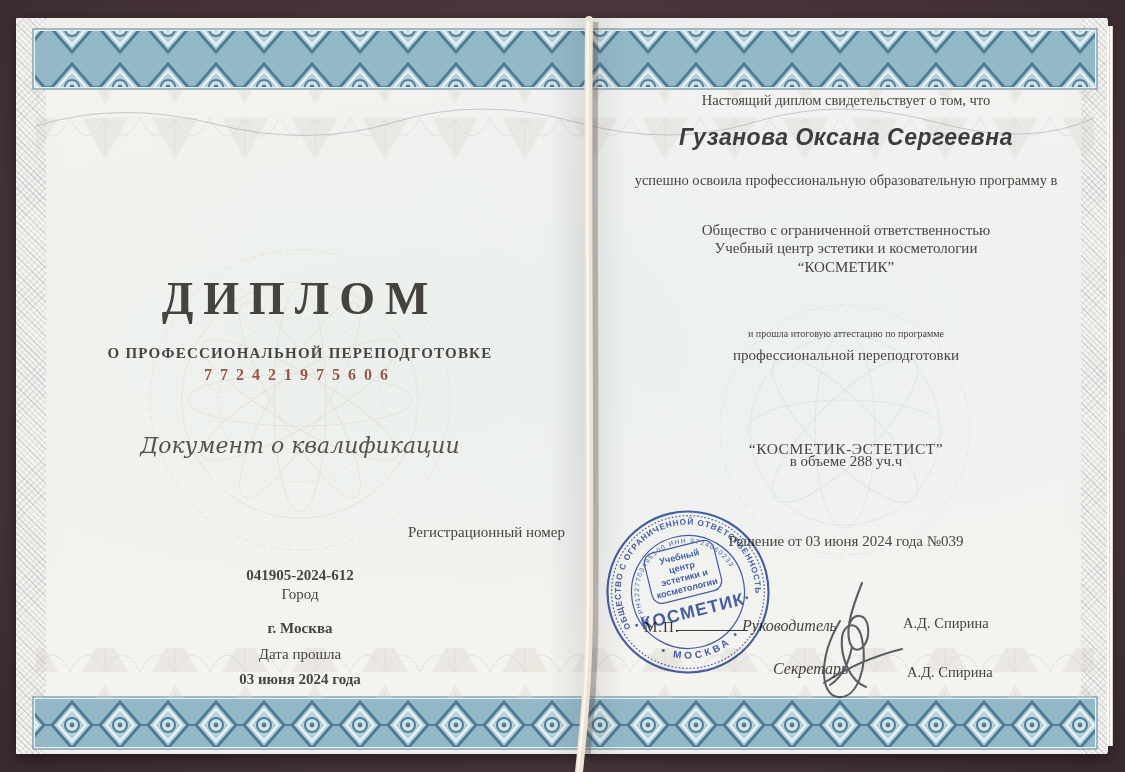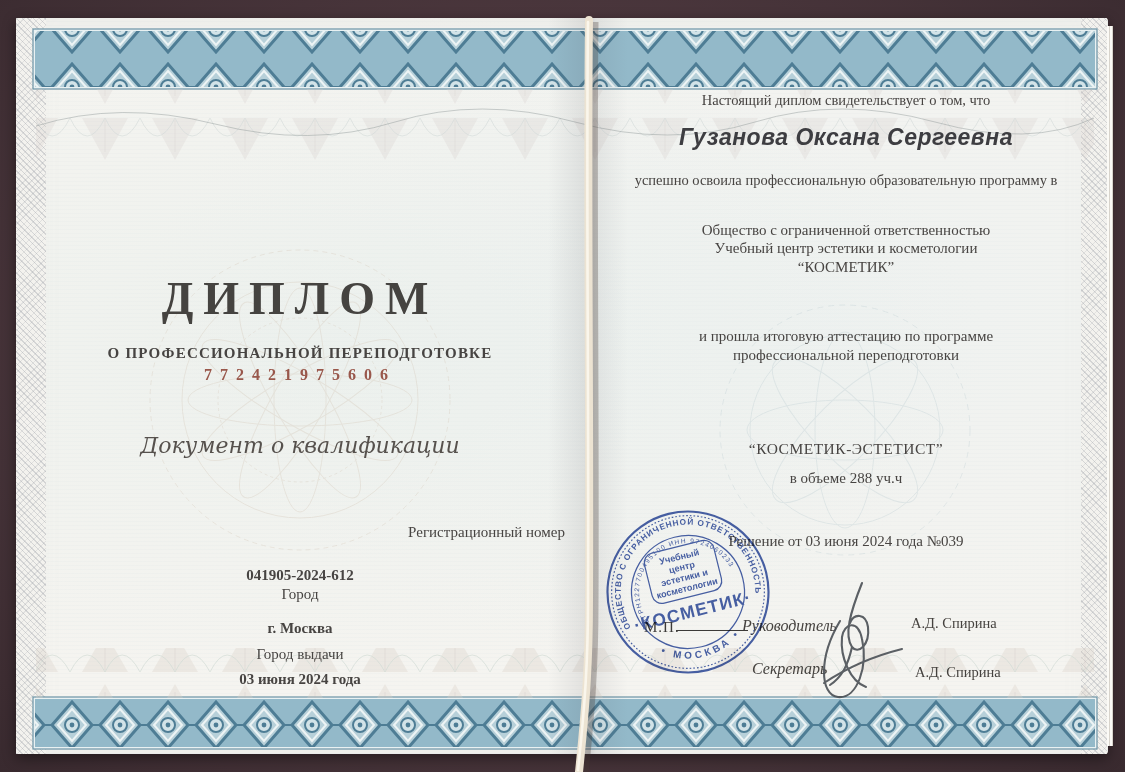--- a/index.html
+++ b/index.html
@@ -32,28 +32,28 @@
   .t-regnum{top:567px;font-size:15px;font-weight:600;}
   .t-cityl{top:586px;font-size:15px;}
   .t-cityv{top:620px;font-size:15px;font-weight:600;}
   .t-datel{top:646px;font-size:15px;}
   .t-datev{top:671px;font-size:15px;font-weight:600;}
   .r-intro{top:92px;font-size:14.5px;}
   .r-name{top:124px;font-size:23px;font-weight:700;font-style:italic;
     font-family:"Liberation Sans",sans-serif;color:#3d3d41;letter-spacing:.5px;}
   .r-previntro{top:172px;font-size:14.5px;}
   .r-org1{top:222px;font-size:15px;} .r-org2{top:240px;font-size:15px;} .r-org3{top:259px;font-size:15px;}
-  .r-att1{top:328px;font-size:15px;font-family:Liberation Serif, serif;} .r-att2{top:347px;font-size:15px;}
+  .r-att1{top:328px;font-size:10px;font-family:Liberation Serif, serif;} .r-att2{top:347px;font-size:15px;}
   .r-pname{top:440px;font-size:15.5px;letter-spacing:.5px;}
-  .r-vol{top:470px;font-size:15px;}
+  .r-vol{top:453px;font-size:15px;}
   .r-dec{top:533px;font-size:15px;}
   .sig-label{position:absolute;font-size:16px;font-style:italic;color:#45423f;}
-  .sig-name{position:absolute;font-size:14.5px;color:#45423f;margin-left:8px;}
+  .sig-name{position:absolute;font-size:14.5px;color:#45423f;}
   .lab-head{left:742px;top:617px;} .name-head{left:903px;top:615px;}
-  .lab-sec{left:752px;top:660px;}  .name-sec{left:907px;top:664px;}
+  .lab-sec{left:773px;top:660px;}  .name-sec{left:907px;top:664px;}
   .mp{position:absolute;left:644px;top:619px;font-size:15px;color:#3c3a38;letter-spacing:1px;}
   .mp-line{position:absolute;left:676px;top:630px;width:72px;height:0;border-top:1.6px solid #3c3a38;}
   .stampwrap{position:absolute;left:605px;top:509px;width:166px;height:166px;
     transform:rotate(-14deg);opacity:.92;mix-blend-mode:multiply;}
   .sigwrap{position:absolute;left:800px;top:573px;}
   .cordwrap{position:absolute;left:0;top:0;pointer-events:none;}
 </style>
 </head>
 <body>
 
@@ -129,21 +129,21 @@
   <div class="gutter"></div>
 
   <div class="txt lp t-diplom">ДИПЛОМ</div>
   <div class="txt lp t-sub">О ПРОФЕССИОНАЛЬНОЙ ПЕРЕПОДГОТОВКЕ</div>
   <div class="txt lp t-num">772421975606</div>
   <div class="txt lp t-qual">Документ о квалификации</div>
   <div class="txt lp t-reglabel">Регистрационный номер</div>
   <div class="txt lp t-regnum">041905-2024-612</div>
   <div class="txt lp t-cityl">Город</div>
   <div class="txt lp t-cityv">г. Москва</div>
-  <div class="txt lp t-datel">Город выдачи</div>
+  <div class="txt lp t-datel">Дата прошла</div>
   <div class="txt lp t-datev">03 июня 2024 года</div>
 
   <div class="txt rp r-intro">Настоящий диплом свидетельствует о том, что</div>
   <div class="txt rp r-name">Гузанова Оксана Сергеевна</div>
   <div class="txt rp r-previntro">успешно освоила профессиональную образовательную программу в</div>
   <div class="txt rp r-org1">Общество с ограниченной ответственностью</div>
   <div class="txt rp r-org2">Учебный центр эстетики и косметологии</div>
   <div class="txt rp r-org3">“КОСМЕТИК”</div>
   <div class="txt rp r-att1">и прошла итоговую аттестацию по программе</div>
   <div class="txt rp r-att2">профессиональной переподготовки</div>

